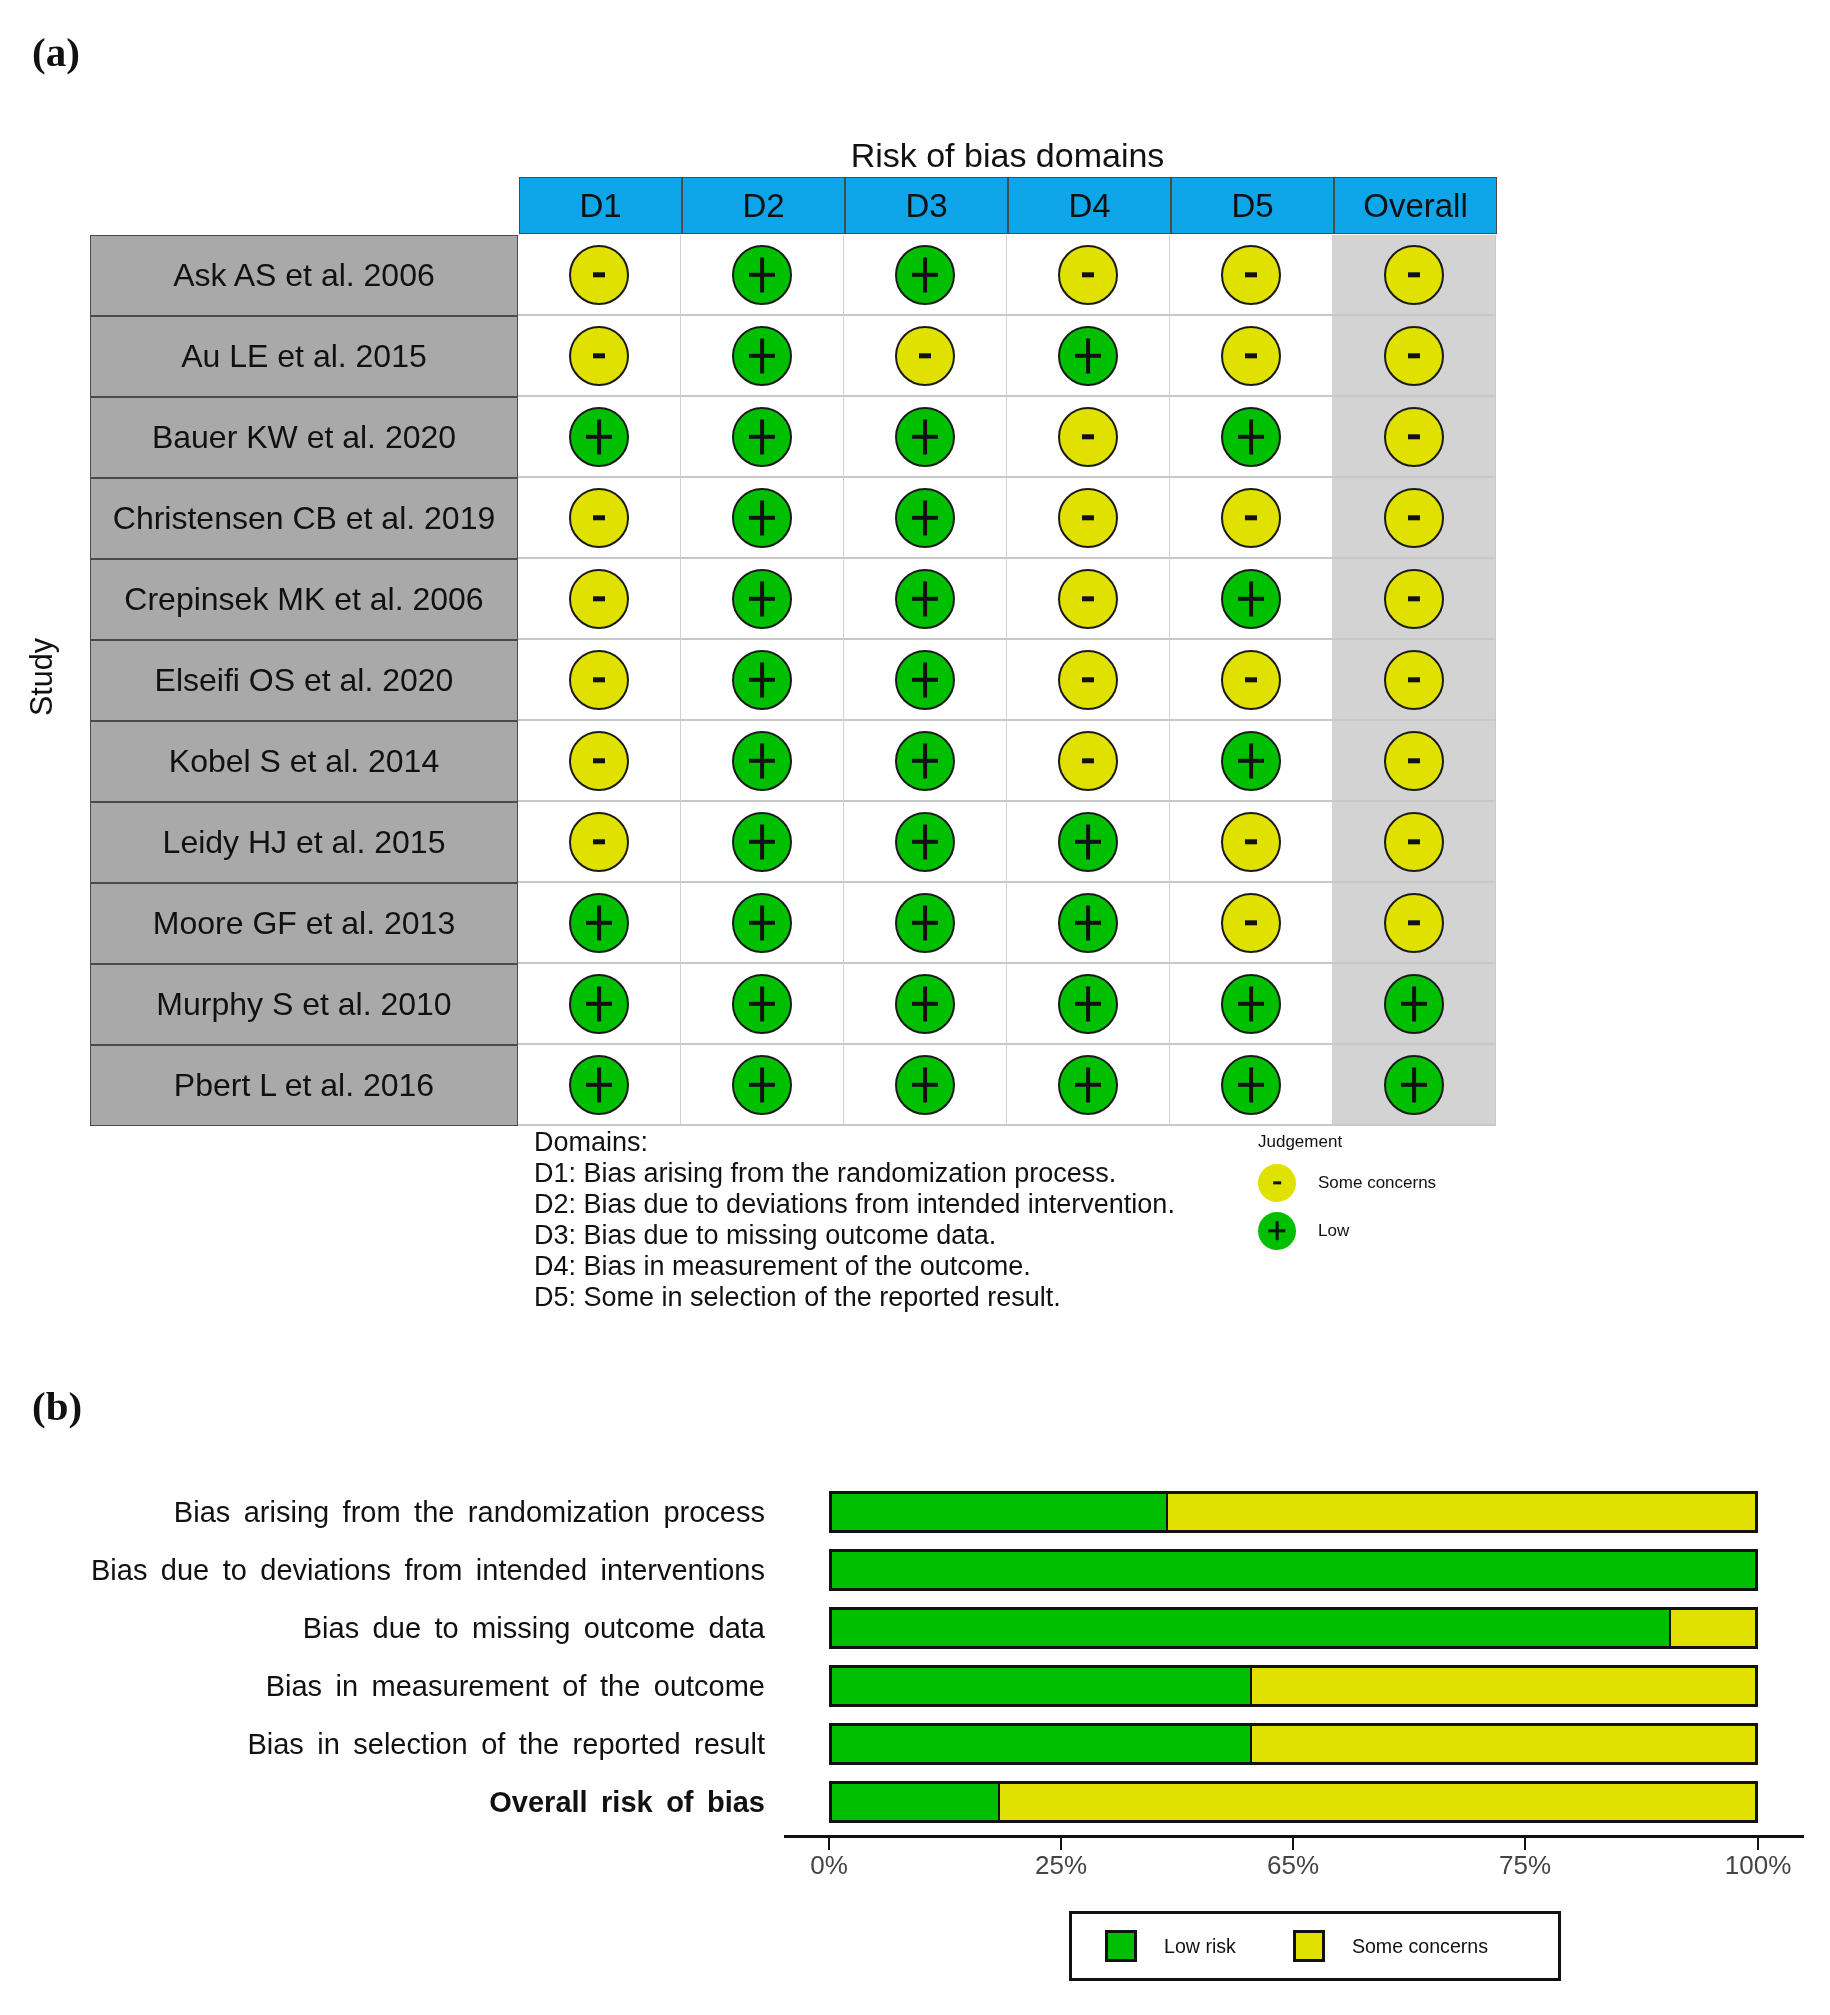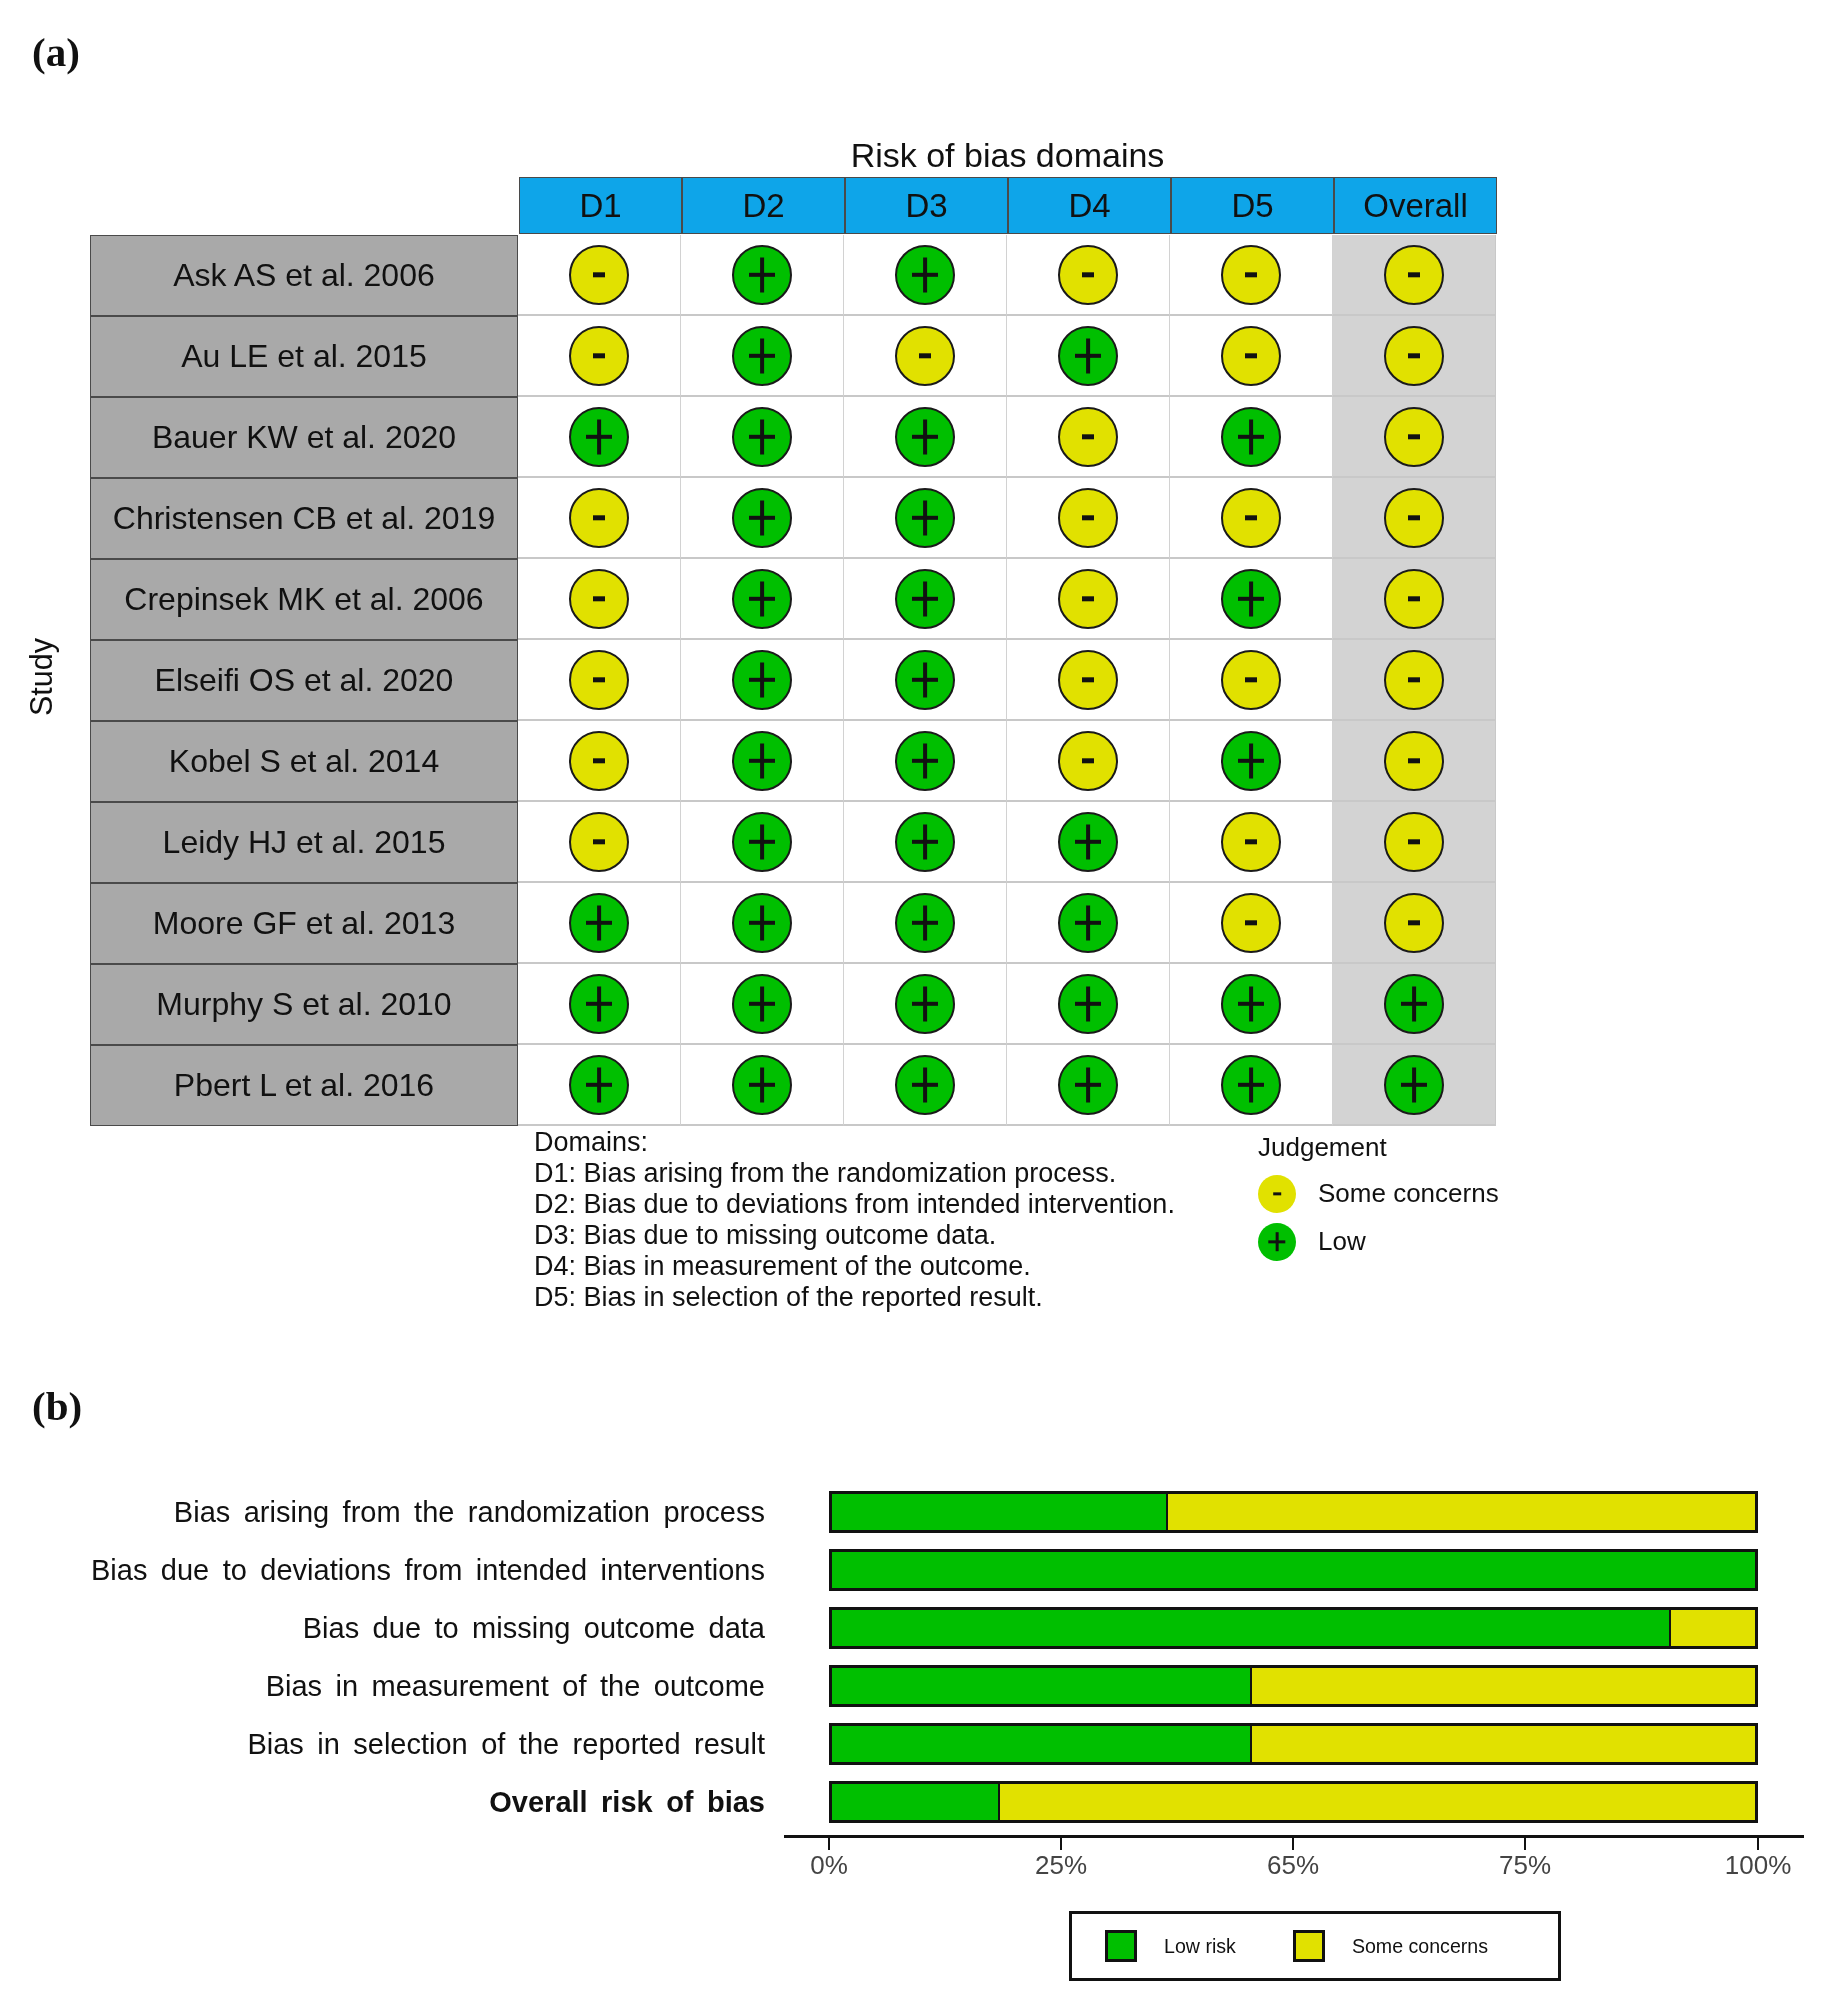--- a/index.html
+++ b/index.html
@@ -29,21 +29,21 @@
          display: flex; align-items: center; justify-content: center; position: relative; }
   .dot.low { background: #00bf00; }
   .dot.some { background: #e1e100; }
   .dot .bar-h { position: absolute; left: 50%; top: 50%; width: 26px; height: 4.4px; background: #111;
                 transform: translate(-50%, -50%); }
   .dot .bar-v { position: absolute; left: 50%; top: 50%; width: 3.8px; height: 35px; background: #111;
                 transform: translate(-50%, -50%); }
   .dot.some .bar-h { width: 12px; height: 5.4px; }
 
   #domains-legend { left: 534px; top: 1127px; font-size: 27px; line-height: 31px; }
-  #judgement-legend { left: 1258px; top: 1132px; font-size: 26px; }
+  #judgement-legend { left: 1258px; top: 1132px; font-size: 17px; }
   .jl-item { display: flex; align-items: center; margin-top: 13px; height: 35px; }
   .jl-dot { width: 38px; height: 38px; border-radius: 50%; position: relative; margin-right: 22px; }
   .jl-dot.some { background: #e1e100; }
   .jl-dot.low { background: #00bf00; }
   .jl-dot .bar-h { position: absolute; left: 50%; top: 50%; width: 7.6px; height: 3.3px; background: #111; transform: translate(-50%,-50%); }
   .jl-dot .bar-v { position: absolute; left: 50%; top: 50%; width: 2.7px; height: 19.6px; background: #111; transform: translate(-50%,-50%); }
   .jl-dot.low .bar-h { width: 17.4px; }
 
   
   #bar-chart { left: 0; top: 1469px; width: 1831px; height: 435px; }
@@ -485,21 +485,21 @@
       </div>
     </div>
   </div>
 
 <div class="abs" id="domains-legend">
   <div>Domains:</div>
   <div>D1: Bias arising from the randomization process.</div>
   <div>D2: Bias due to deviations from intended intervention.</div>
   <div>D3: Bias due to missing outcome data.</div>
   <div>D4: Bias in measurement of the outcome.</div>
-  <div>D5: Bias in selection of the reported result.</div>
+  <div>D5: Some in selection of the reported result.</div>
 </div>
 
 <div class="abs" id="judgement-legend">
   <div>Judgement</div>
   <div class="jl-item">
     <span class="jl-dot some">
         <span class="bar-h"></span>
       </span>
     <span>Some concerns</span>
   </div>

